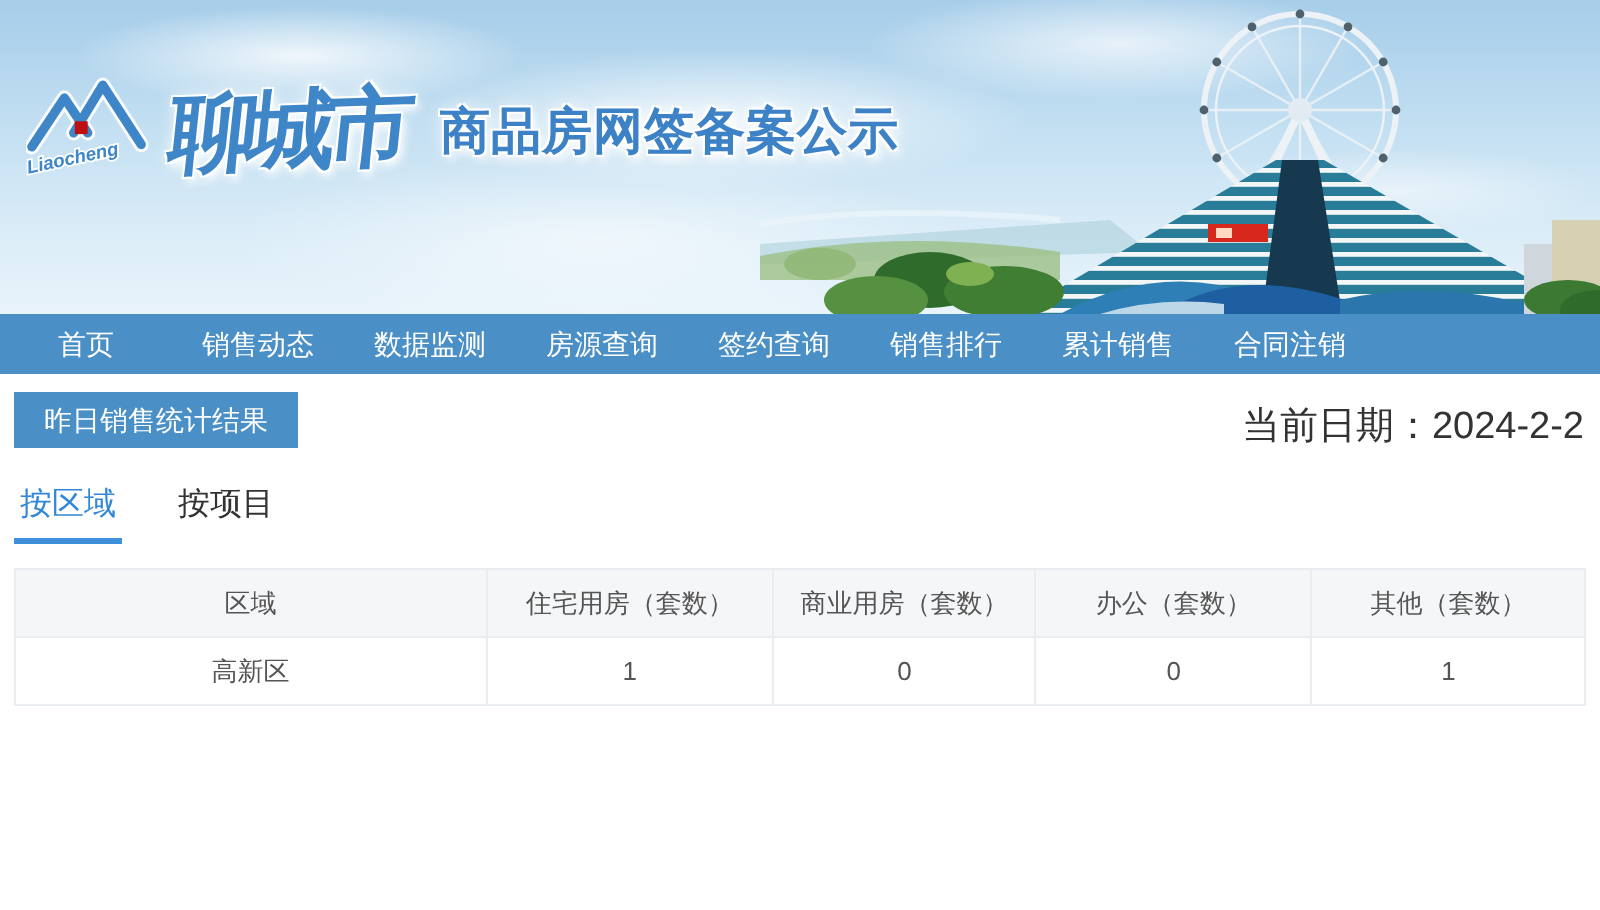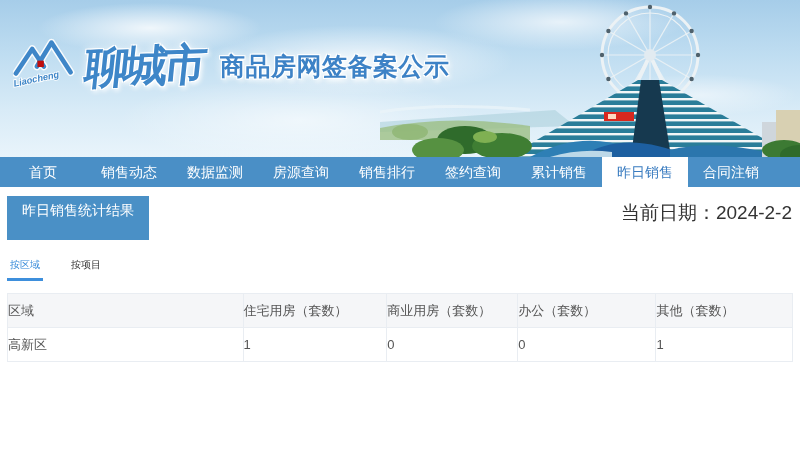--- a/index.html
+++ b/index.html
@@ -31,31 +31,31 @@
 
   
   .nav { display:flex; width:800px; height:30px; background:#4a8fc6; }
   .nav-item { width:86px; height:30px; line-height:30px; text-align:center;
     color:#fff; font-size:14px; cursor:pointer; }
   .nav-item.active { margin-top:-2px; height:32px; line-height:34px;
     background:#fff; color:#3a7cc0; }
 
   
   .content { position:relative; width:800px; background:#fff; }
-  .section-badge { display:inline-block; margin:9px 0 0 7px; height:44px; line-height:28px;
+  .section-badge { display:inline-block; margin:9px 0 0 7px; height:28px; line-height:28px;
     padding:0 15px; background:#4a90c6; color:#fff; font-size:14px; }
   .current-date { position:absolute; top:13px; right:8px; font-size:19px; color:#333; }
   .tabs { display:flex; gap:25px; margin:18px 0 0 7px; }
-  .tab { font-size:10px; color:#333; padding:0 3px 6px 3px; cursor:pointer; border-bottom:3px solid transparent; }
+  .tab { font-size:16px; color:#333; padding:0 3px 6px 3px; cursor:pointer; border-bottom:3px solid transparent; }
   .tab.active { color:#3288d8; border-bottom-color:#3e8fdc; }
 
   
   table.stats { width:786px; margin:12px 0 0 7px; border-collapse:collapse;
     font-size:13px; color:#555; table-layout:fixed; }
-  .stats th, .stats td { height:34px; text-align:left; font-weight:normal;
+  .stats th, .stats td { height:34px; text-align:center; font-weight:normal;
     border:1px solid #e9edf2; }
   .stats thead th { background:#f5f6f8; color:#555; }
   .stats tbody tr:nth-child(even) td { background:#f0f7fd; }
 </style>
 </head>
 <body>
 
 <div class="page">
 
   <header class="banner">
@@ -147,24 +147,23 @@
       <span class="city-name halo">聊城市</span>
       <span class="site-title halo">商品房网签备案公示</span>
     </div>
   </header>
 
   <nav class="nav">
     <div class="nav-item">首页</div>
     <div class="nav-item">销售动态</div>
     <div class="nav-item">数据监测</div>
     <div class="nav-item">房源查询</div>
+    <div class="nav-item">签约查询</div>
     <div class="nav-item">销售排行</div>
-    <div class="nav-item">签约查询</div>
     <div class="nav-item">累计销售</div>
-    <div class="nav-item active">昨日销售</div>
     <div class="nav-item">合同注销</div>
   </nav>
 
   <main class="content">
     <div class="section-badge">昨日销售统计结果</div>
     <div class="current-date">当前日期：2024-2-2</div>
 
     <div class="tabs">
       <div class="tab active">按区域</div>
       <div class="tab">按项目</div>

